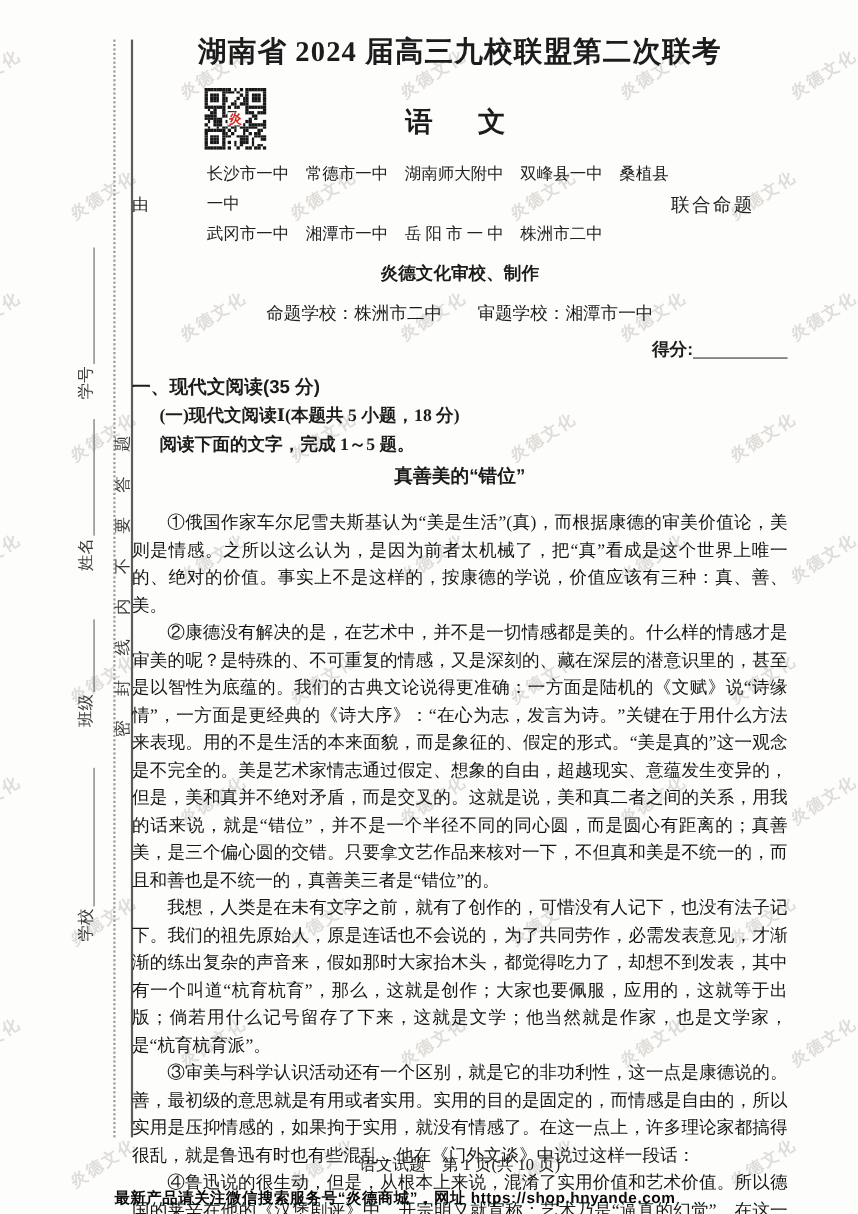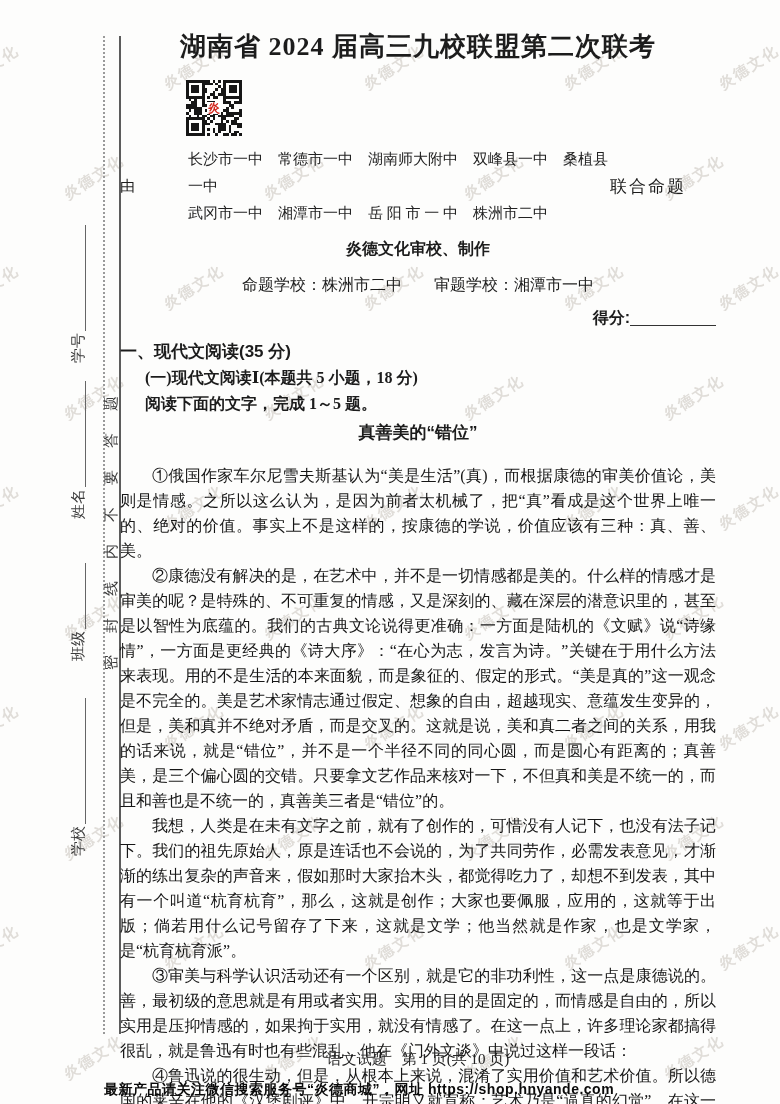--- a/index.html
+++ b/index.html
@@ -358,20 +358,21 @@
         <i style="left:16.00px;top:53.33px;width:2.67px;height:2.67px"></i>
         <i style="left:21.33px;top:53.33px;width:2.67px;height:2.67px"></i>
         <i style="left:29.33px;top:53.33px;width:2.67px;height:2.67px"></i>
         <i style="left:37.33px;top:53.33px;width:2.67px;height:2.67px"></i>
         <i style="left:40.00px;top:53.33px;width:2.67px;height:2.67px"></i>
         <i style="left:45.33px;top:53.33px;width:2.67px;height:2.67px"></i>
         <i style="left:48.00px;top:53.33px;width:2.67px;height:2.67px"></i>
         <i style="left:53.33px;top:53.33px;width:2.67px;height:2.67px"></i>
         <span class="logo">炎</span>
       </div>
+    <div class="subject">语　文</div>
   </div>
 
   <div class="schools">
     <span class="by">由</span>
     <span class="list">
       <span style="display:block">长沙市一中　常德市一中　湖南师大附中　双峰县一中　桑植县一中</span>
       <span style="display:block">武冈市一中　湘潭市一中　岳 阳 市 一 中　株洲市二中</span>
     </span>
     <span class="joint">联合命题</span>
   </div>

